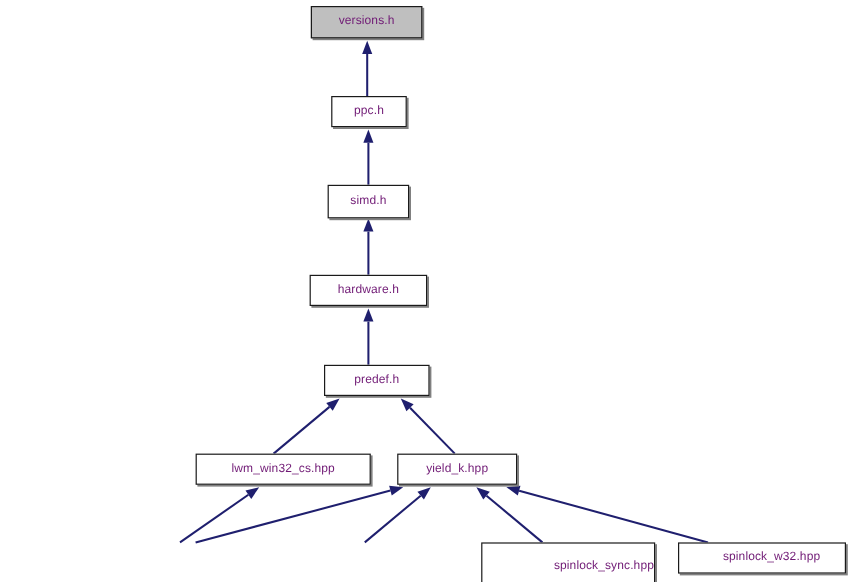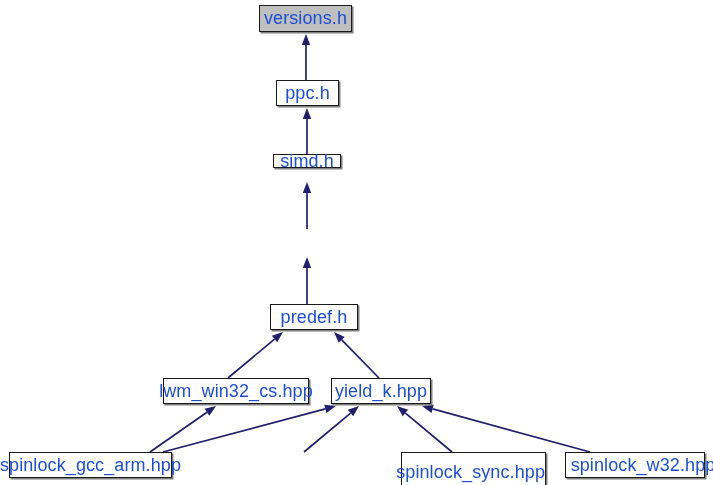--- a/index.html
+++ b/index.html
@@ -22,25 +22,25 @@
     top: 0;
     width: 713px;
     height: 485px;
     pointer-events: none;
   }
   .node {
     position: absolute;
     box-sizing: border-box;
     border: 1px solid #1a1a1a;
     background: #ffffff;
-    color: #1d4ed8;
+    color: #701a75;
     display: flex;
     align-items: center;
     justify-content: center;
-    font-size: 18px;
+    font-size: 10px;
     line-height: 1;
     letter-spacing: 0.1px;
     white-space: nowrap;
     z-index: 2;
     box-shadow: 1.5px 1.5px 0 0 #808080;
   }
   .node.root {
     background: #bfbfbf;
   }
   .node-label {
@@ -97,34 +97,34 @@
         <line x1="590" y1="452" x2="432.60948195949794" y2="408.90497720319587" stroke="#1f1f6e" stroke-width="1.7"></line>
         <polygon points="433.71865507344546,404.85408409138756 431.5003088455504,412.9558703150042 422,406" fill="#1f1f6e"></polygon>
       </g>
     </svg>
 <div class="node root" style="left: 259px; top: 5px; width: 93px; height: 27px;">
       <span class="node-label">versions.h</span>
     </div>
     <div class="node" style="left: 276px; top: 80px; width: 63px; height: 26px;">
       <span class="node-label">ppc.h</span>
     </div>
-    <div class="node" style="left: 273px; top: 154px; width: 68px; height: 14px;">
+    <div class="node" style="left: 273px; top: 154px; width: 68px; height: 28px;">
       <span class="node-label">simd.h</span>
+    </div>
+    <div class="node" style="left: 258px; top: 229px; width: 98px; height: 26px;">
+      <span class="node-label">hardware.h</span>
     </div>
     <div class="node" style="left: 270px; top: 304px; width: 88px; height: 26px;">
       <span class="node-label">predef.h</span>
     </div>
     <div class="node" style="left: 163px; top: 378px; width: 146px; height: 26px;">
       <span class="node-label">lwm_win32_cs.hpp</span>
     </div>
     <div class="node" style="left: 331px; top: 378px; width: 100px; height: 26px;">
       <span class="node-label">yield_k.hpp</span>
     </div>
-    <div class="node" style="left: 9px; top: 452px; width: 163px; height: 26px;">
-      <span class="node-label">spinlock_gcc_arm.hpp</span>
-    </div>
     <div class="node" style="left: 401px; top: 452px; width: 145px; height: 40px; justify-content: flex-end;">
       <span class="node-label">spinlock_sync.hpp</span>
     </div>
     <div class="node" style="left: 565px; top: 452px; width: 140px; height: 26px; padding-left: 16px;">
       <span class="node-label">spinlock_w32.hpp</span>
     </div>
   </div>
 
 </body></html>

